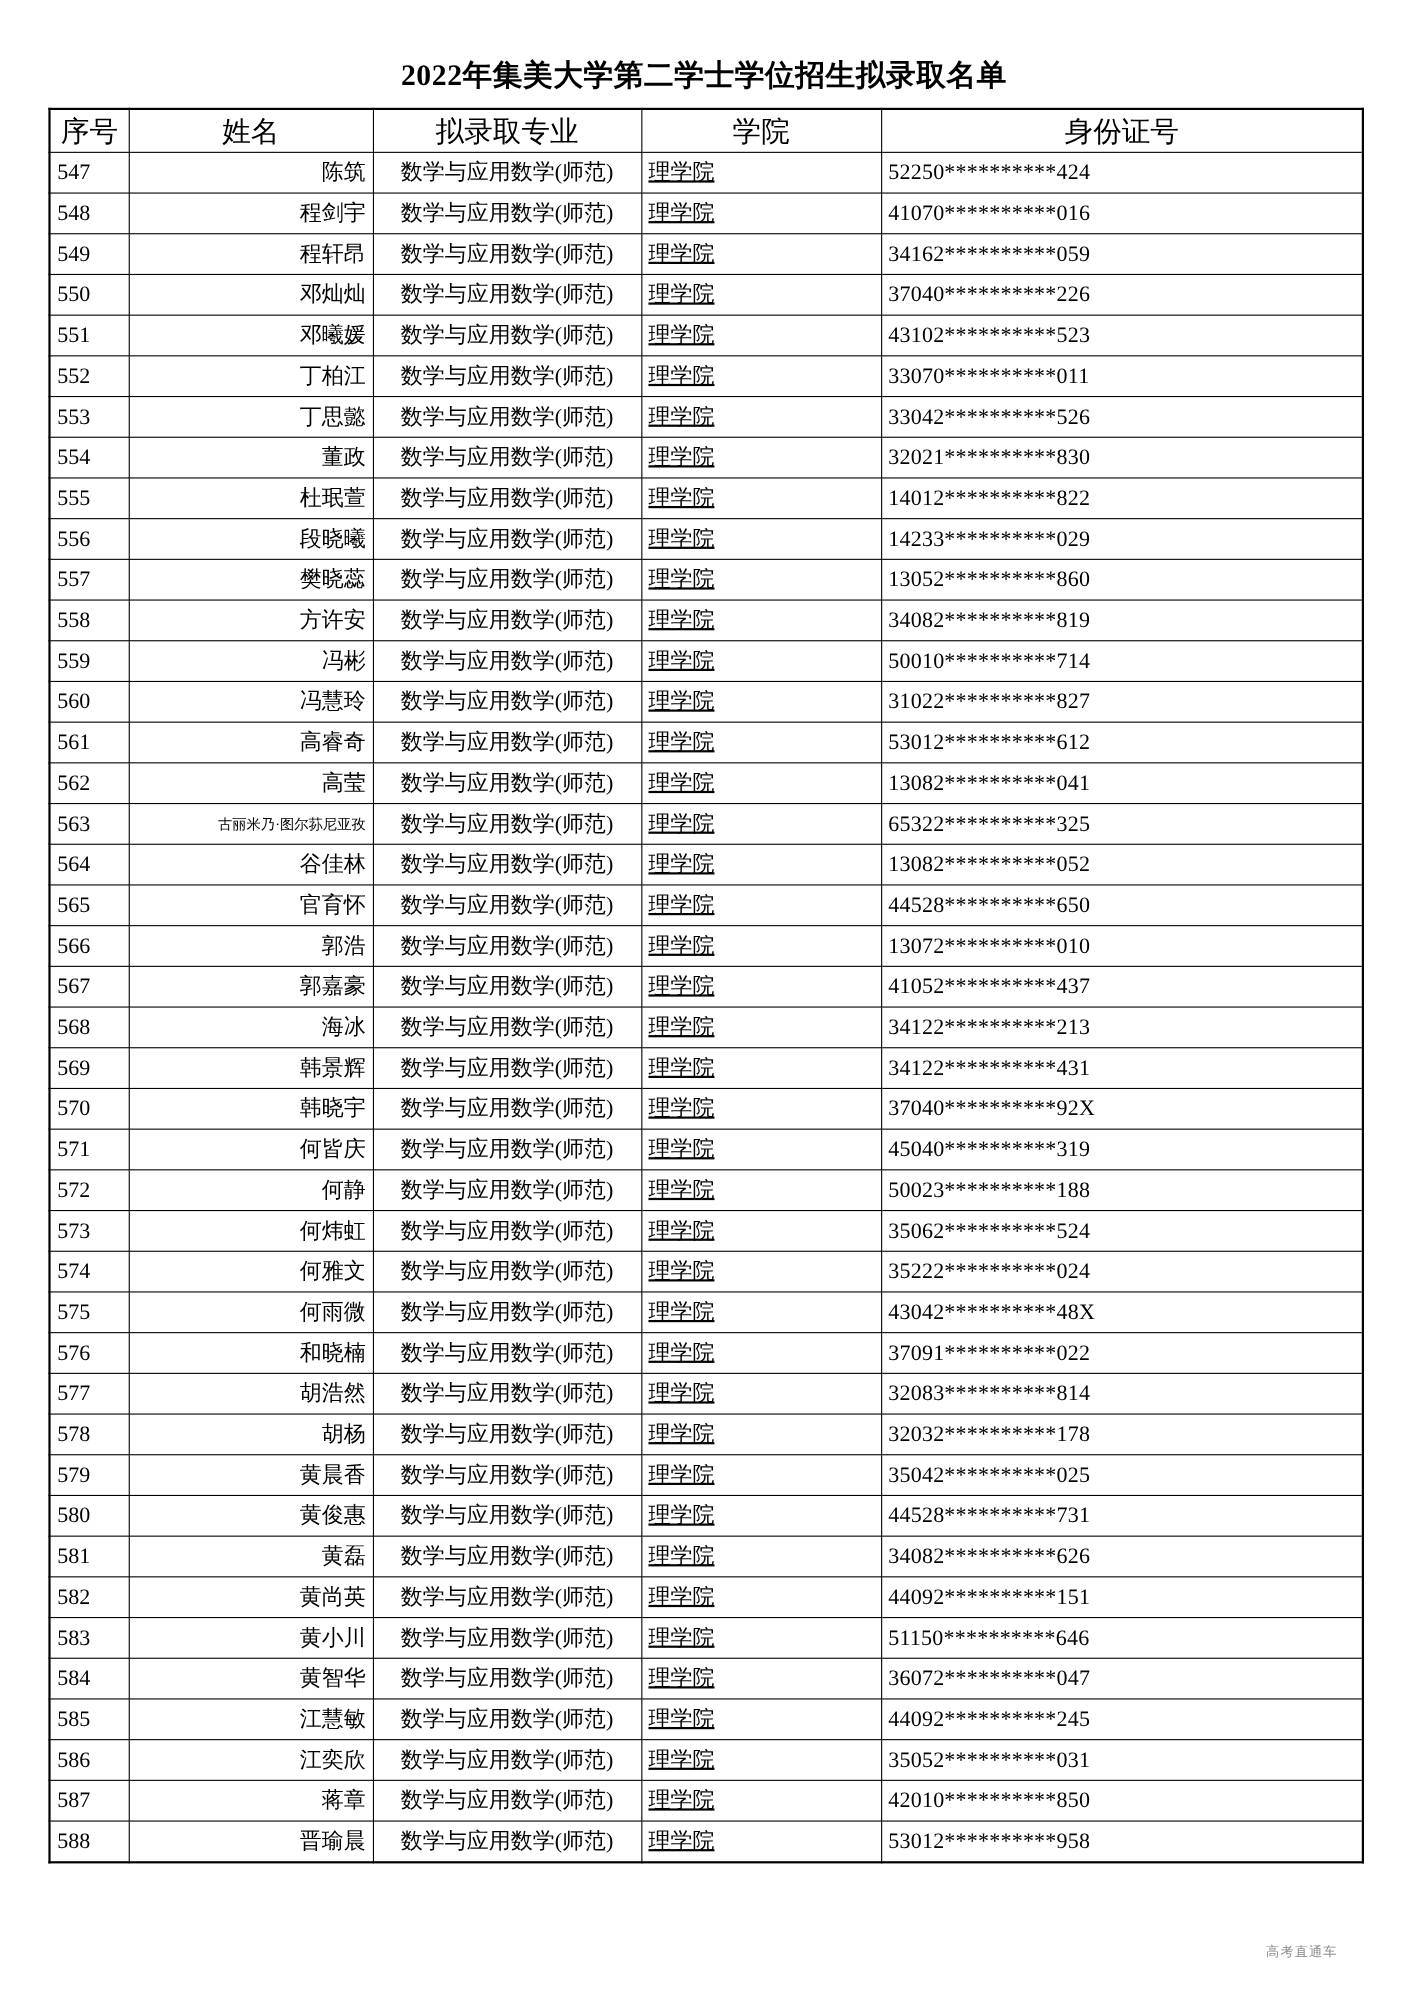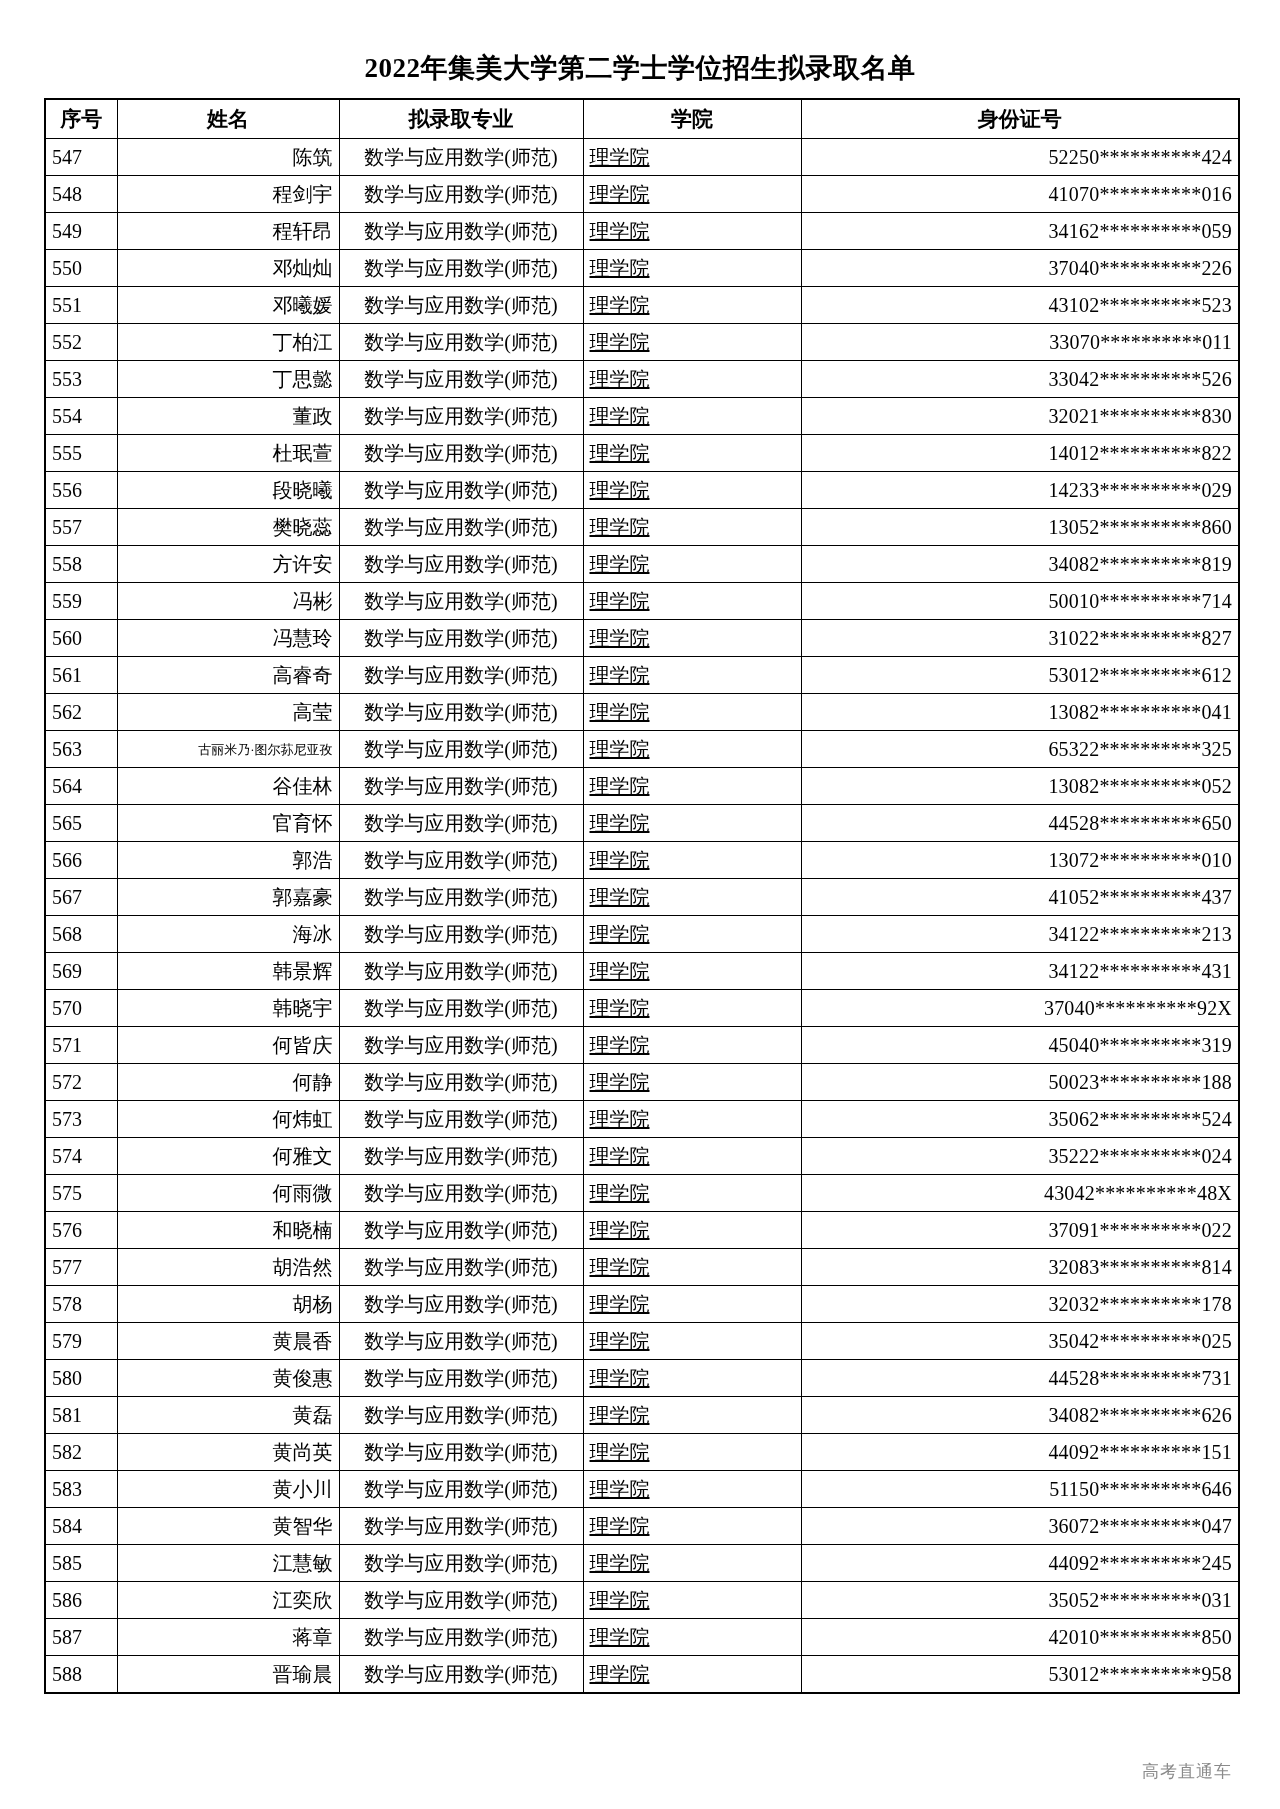--- a/index.html
+++ b/index.html
@@ -52,22 +52,22 @@
     height: 36px;
     padding: 0 6px;
     font-size: 20px;
     line-height: 1.05;
     vertical-align: middle;
     overflow: hidden;
     white-space: nowrap;
   }
   table.roster thead th {
     text-align: center;
-    font-weight: bold;
-    font-size: 21px;
+    font-weight: normal;
+    font-size: 26px;
     height: 38px;
   }
   td.seq {
     text-align: left;
     padding-left: 14px;
     font-size: 21px;
   }
   td.name {
     text-align: right;
     padding-left: 12px;
@@ -81,32 +81,32 @@
     text-align: center;
     font-size: 17px;
   }
   td.college {
     text-align: left;
     padding-left: 8px;
     font-size: 20px;
     text-decoration: underline;
   }
   td.idnum {
-    text-align: right;
+    text-align: left;
     padding-left: 8px;
     font-size: 21px;
     font-family: "Liberation Serif", "DejaVu Serif", serif;
     letter-spacing: 0.2px;
     margin-top: 16px;
   }
   .watermark {
     position: absolute;
-    right: 48px;
+    right: 64px;
     bottom: 26px;
-    font-size: 17px;
+    font-size: 12px;
     color: #8a8a8a;
     font-family: "Liberation Sans", sans-serif;
     letter-spacing: 1px;
   }
 </style>
 </head>
 <body>
 
 <div class="page">
 

